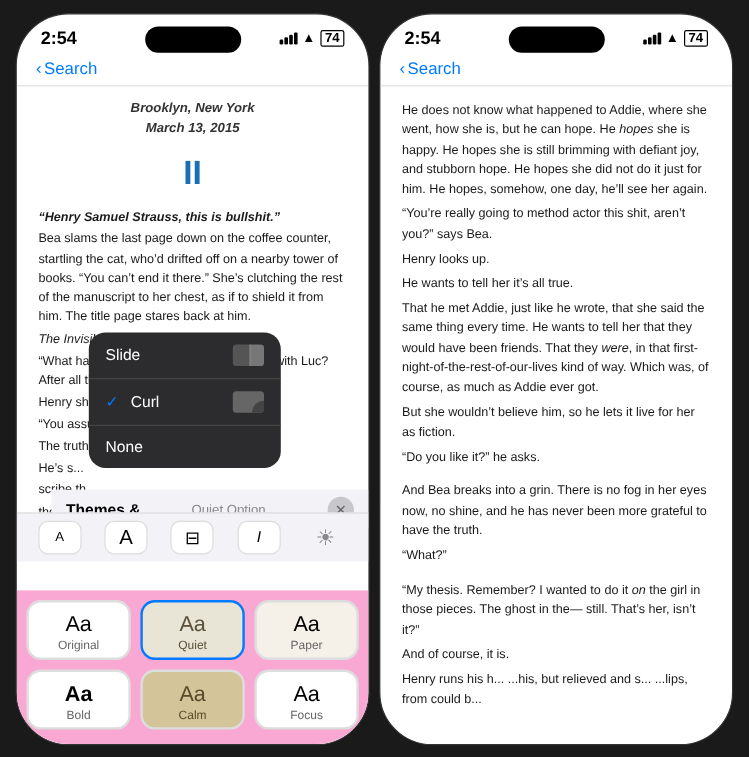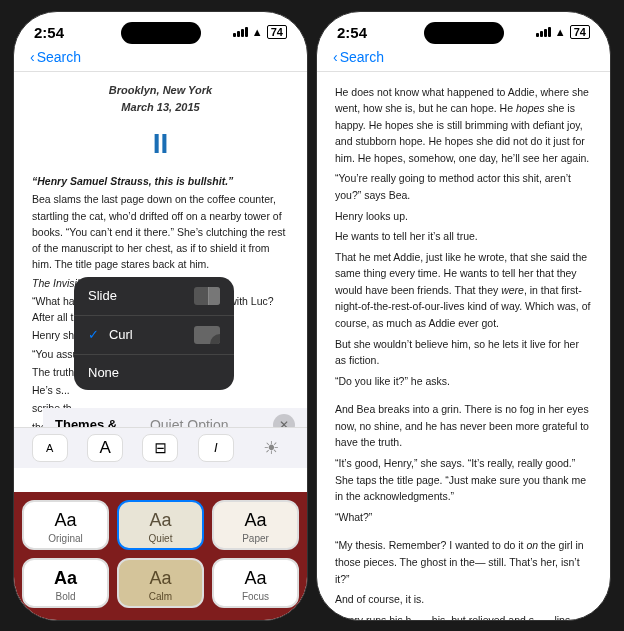--- a/index.html
+++ b/index.html
@@ -223,21 +223,21 @@
 
     .font-ctrl-btn.large { font-size: 17px; }
     .font-ctrl-btn.icon { font-size: 15px; }
 
     
     .theme-cards {
       position: absolute;
       bottom: 0;
       left: 0;
       right: 0;
-      background: #7f1d1d;
+      background: #f9a8d4;
       padding: 8px 8px 12px;
       display: grid;
       grid-template-columns: repeat(3, 1fr);
       gap: 8px;
       z-index: 35;
     }
 
     .theme-card {
       background: #fff;
       border-radius: 12px;
@@ -352,21 +352,21 @@
         </div>
       </div>
       <div class="transition-item">
         <span>None</span>
         <div style="width:26px;"></div>
       </div>
     </div>
 
     <div class="themes-bar">
       <span style="font-size:13px; font-weight:600;">Themes &amp;</span>
-      <span style="font-size:14px; color:#888;">Quiet Option...</span>
+      <span style="font-size:11px; color:#888;">Quiet Option...</span>
       <div class="close-btn">✕</div>
     </div>
 
     <div class="font-controls">
       <div class="font-ctrl-btn" style="font-size:11px;">A</div>
       <div class="font-ctrl-btn large">A</div>
       <div class="font-ctrl-btn icon">⊟</div>
       <div class="font-ctrl-btn icon" style="font-style:italic; font-size:13px;">I</div>
       <div class="font-ctrl-btn icon" style="background:none; border:none; font-size:18px; color:#888;">☀</div>
     </div>
@@ -426,21 +426,20 @@
     <div class="book-content-right">
       <div class="book-text" style="font-size:10.5px; line-height:1.58; color:#1a1a1a;">
         <p style="margin-bottom:4px;">He does not know what happened to Addie, where she went, how she is, but he can hope. He <em>hopes</em> she is happy. He hopes she is still brimming with defiant joy, and stubborn hope. He hopes she did not do it just for him. He hopes, somehow, one day, he’ll see her again.</p>
         <p style="margin-bottom:4px;">“You’re really going to method actor this shit, aren’t you?” says Bea.</p>
         <p style="margin-bottom:4px;">Henry looks up.</p>
         <p style="margin-bottom:4px;">He wants to tell her it’s all true.</p>
         <p style="margin-bottom:4px;">That he met Addie, just like he wrote, that she said the same thing every time. He wants to tell her that they would have been friends. That they <em>were</em>, in that first-night-of-the-rest-of-our-lives kind of way. Which was, of course, as much as Addie ever got.</p>
         <p style="margin-bottom:4px;">But she wouldn’t believe him, so he lets it live for her as fiction.</p>
         <p style="margin-bottom:12px;">“Do you like it?” he asks.</p>
         <p style="margin-bottom:4px;">And Bea breaks into a grin. There is no fog in her eyes now, no shine, and he has never been more grateful to have the truth.</p>
-        <p style="margin-bottom:4px;">“It’s good, Henry,” she says. “It’s really, really good.” She taps the title page. “Just make sure you thank me in the acknowledgments.”</p>
         <p style="margin-bottom:4px;">“What?”</p>
         <p style="margin-bottom:4px;margin-top:12px;">“My thesis. Remember? I wanted to do it <em>on</em> the girl in those pieces. The ghost in the— still. That’s her, isn’t it?”</p>
         <p style="margin-bottom:4px;">And of course, it is.</p>
         <p style="margin-bottom:4px;">Henry runs his h... ...his, but relieved and s... ...lips, from could b...</p>
 
       </div>
 
     </div>
   </div>
 

